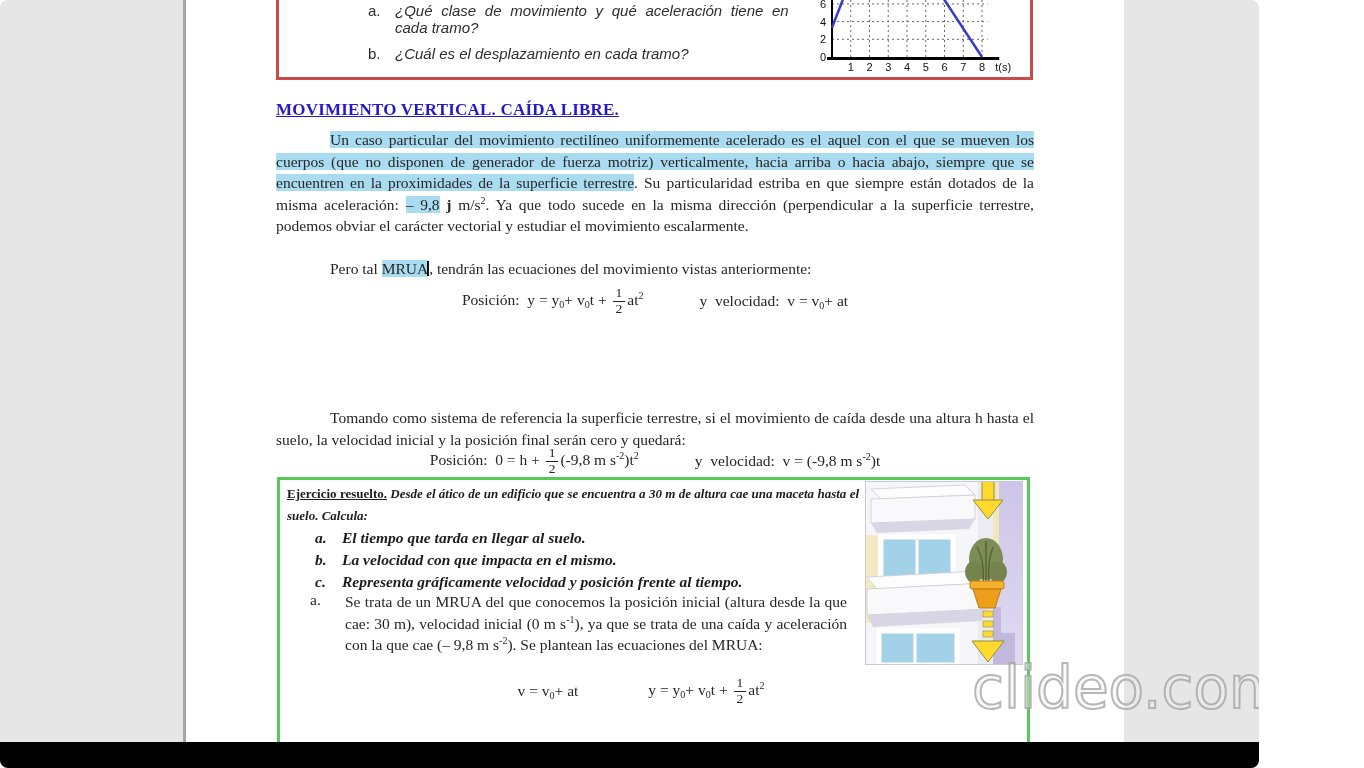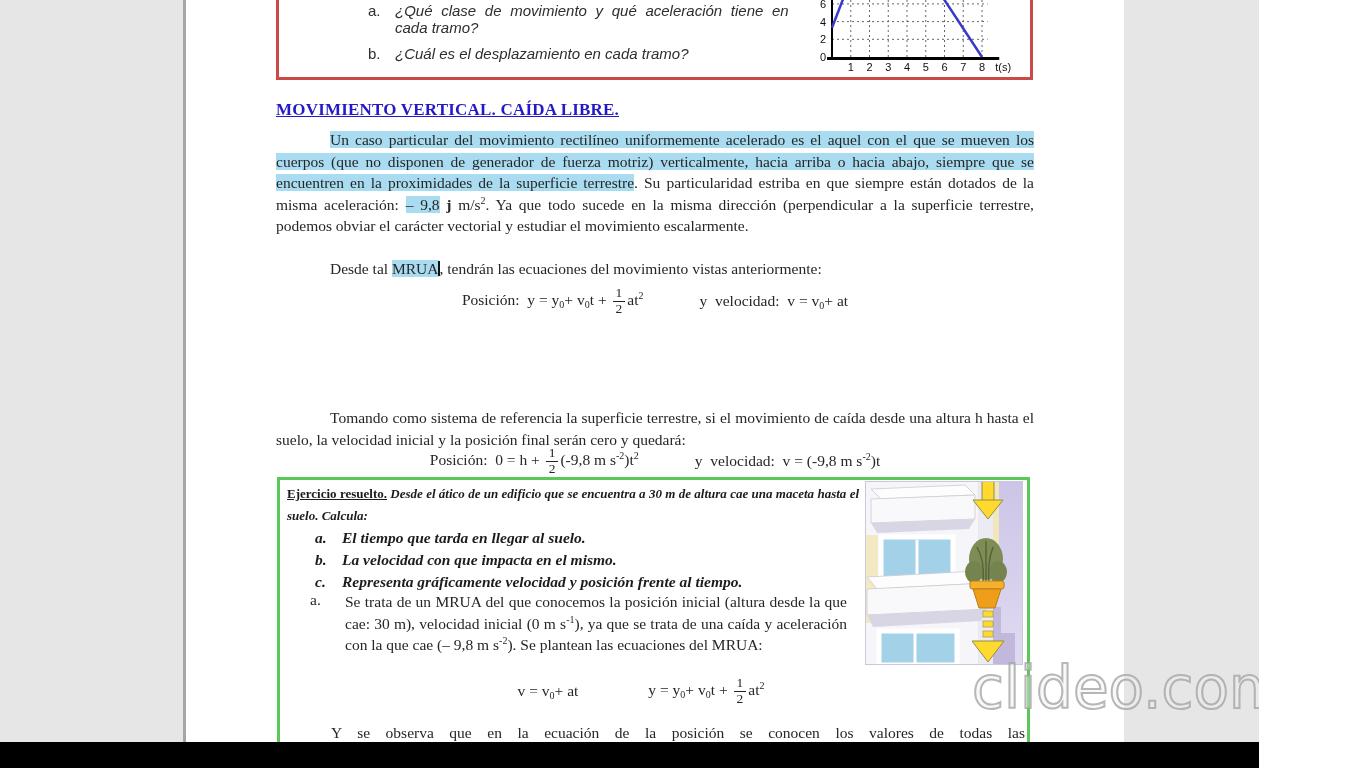--- a/index.html
+++ b/index.html
@@ -1,17 +1,17 @@
 <!DOCTYPE html>
 <html><head>
 <meta charset="utf-8">
 <style>
   html,body{margin:0;padding:0;}
   #screen{position:relative;width:1259px;height:768px;overflow:hidden;
-          background:#e6e6e6;font-family:"Liberation Serif","DejaVu Serif",serif;}
+          background:#e6e6e6;font-family:"Liberation Serif","DejaVu Serif",serif;border-radius:8px;}
   #page{position:absolute;left:186px;top:0;width:938px;height:742px;background:#ffffff;}
   #page-edge{position:absolute;left:183px;top:0;width:3px;height:742px;background:#a5a5a5;}
 
   
   .red-box{position:absolute;left:276px;top:-12px;width:757px;height:92px;
            border:3px solid #c94a47;box-sizing:border-box;background:#fff;}
   .qrow{position:absolute;font-family:"Liberation Sans",sans-serif;font-size:15px;color:#2e2e2e;}
   .qlabel{font-style:normal;display:inline-block;width:27px;}
   .qtext{font-style:italic;}
   .rt-ws{word-spacing:4.5px;}
@@ -109,21 +109,21 @@
         <text x="185.25" y="71" font-size="11" font-family="Liberation Sans, sans-serif" fill="#111">t(s)</text>
         <polyline points="22,27.795 33.25,-1.4099999999999966" fill="none" stroke="#3a3ac6" stroke-width="2.5"></polyline>
         <polyline points="133.5625,-1.4099999999999966 172,57" fill="none" stroke="#3a3ac6" stroke-width="2.5"></polyline>
       </svg>
   </div>
 
   <div class="heading">MOVIMIENTO VERTICAL. CAÍDA LIBRE.</div>
 
   <div class="para indent" style="top:129px;"><span class="rt-hl">Un caso particular del movimiento rectilíneo uniformemente acelerado es el aquel con el que se mueven los cuerpos (que no disponen de generador de fuerza motriz) verticalmente, hacia arriba o hacia abajo, siempre que se encuentren en la proximidades de la superficie terrestre</span><span>. Su particularidad estriba en que siempre están dotados de la misma aceleración: </span><span class="rt-hl">– 9,8</span><span> </span><span class="rt-b">j</span><span> m/s</span><span class="rt-sup">2</span><span>. Ya que todo sucede en la misma dirección (perpendicular a la superficie terrestre, podemos obviar el carácter vectorial y estudiar el movimiento escalarmente.</span></div>
 
-  <div class="para indent" style="top:258px;"><span>Desde tal </span><span class="rt-hl">MRUA</span><span class="rt-caret"></span><span>, tendrán las ecuaciones del movimiento vistas anteriormente:</span></div>
+  <div class="para indent" style="top:258px;"><span>Pero tal </span><span class="rt-hl">MRUA</span><span class="rt-caret"></span><span>, tendrán las ecuaciones del movimiento vistas anteriormente:</span></div>
 
   <div class="eq-row" style="top:280px;height:42px;">
     <span class="eq"><span>Posición:  y = y</span><span class="rt-sub">0</span><span>+ v</span><span class="rt-sub">0</span><span>t + </span><span class="frac"><span class="num">1</span><span class="den">2</span></span><span>at</span><span class="rt-sup">2</span></span>
     <span class="eq"><span>y  velocidad:  v = v</span><span class="rt-sub">0</span><span>+ at</span></span>
   </div>
 
 
   <div class="para indent" style="top:371px;margin-top:36px;">Tomando como sistema de referencia la superficie terrestre, si el movimiento de caída desde una altura h hasta el suelo, la velocidad inicial y la posición final serán cero y quedará:</div>
 
   <div class="eq-row" style="top:416px;height:42px;margin-top:24px;">
@@ -148,21 +148,20 @@
     </div>
 
     <div class="gb-sol-label">a.</div>
     <div class="gb-sol-text"><span>Se trata de un MRUA del que conocemos la posición inicial (altura desde la que cae: 30 m), velocidad inicial (0 m s</span><span class="rt-sup">-1</span><span>), ya que se trata de una caída y aceleración con la que cae (– 9,8 m s</span><span class="rt-sup">-2</span><span>). Se plantean las ecuaciones del MRUA:</span></div>
 
     <div class="gb-eq-row">
       <span class="eq"><span>v = v</span><span class="rt-sub">0</span><span>+ at</span></span>
       <span class="eq"><span>y = y</span><span class="rt-sub">0</span><span>+ v</span><span class="rt-sub">0</span><span>t + </span><span class="frac"><span class="num">1</span><span class="den">2</span></span><span>at</span><span class="rt-sup">2</span></span>
     </div>
 
-    <div class="gb-closing"><span>Y se observa que en la ecuación de la posición se conocen los valores de todas las</span></div>
 
     <svg class="gb-illustration" width="158" height="184" viewBox="0 0 158 184">
       <defs>
         <linearGradient id="sky" x1="0" y1="0" x2="0" y2="1">
           <stop offset="0" stop-color="#cdc5e7"></stop>
             <stop offset="1" stop-color="#e0daf1"></stop>
         </linearGradient>
       </defs>
       <rect x="0" y="0" width="158" height="184" fill="url(#sky)"></rect>
       <path d="M96 118 h16 v18 h10 v-10 h14 v26 h14 v32 h-54 z" fill="#c2b8dc"></path>

